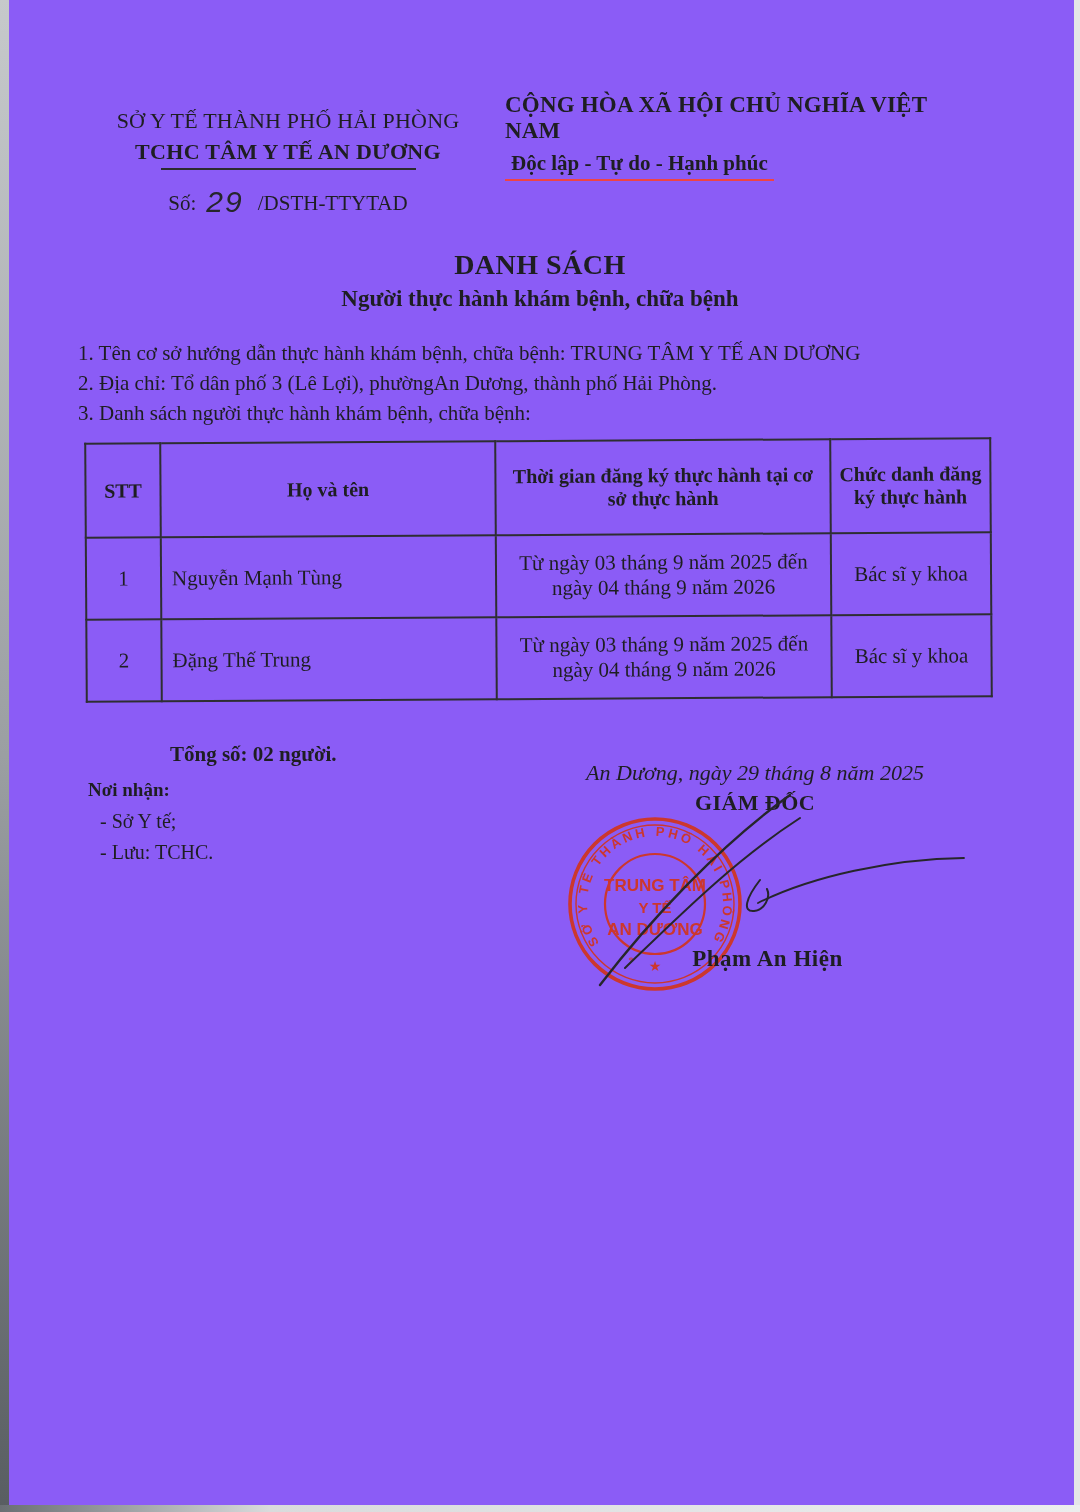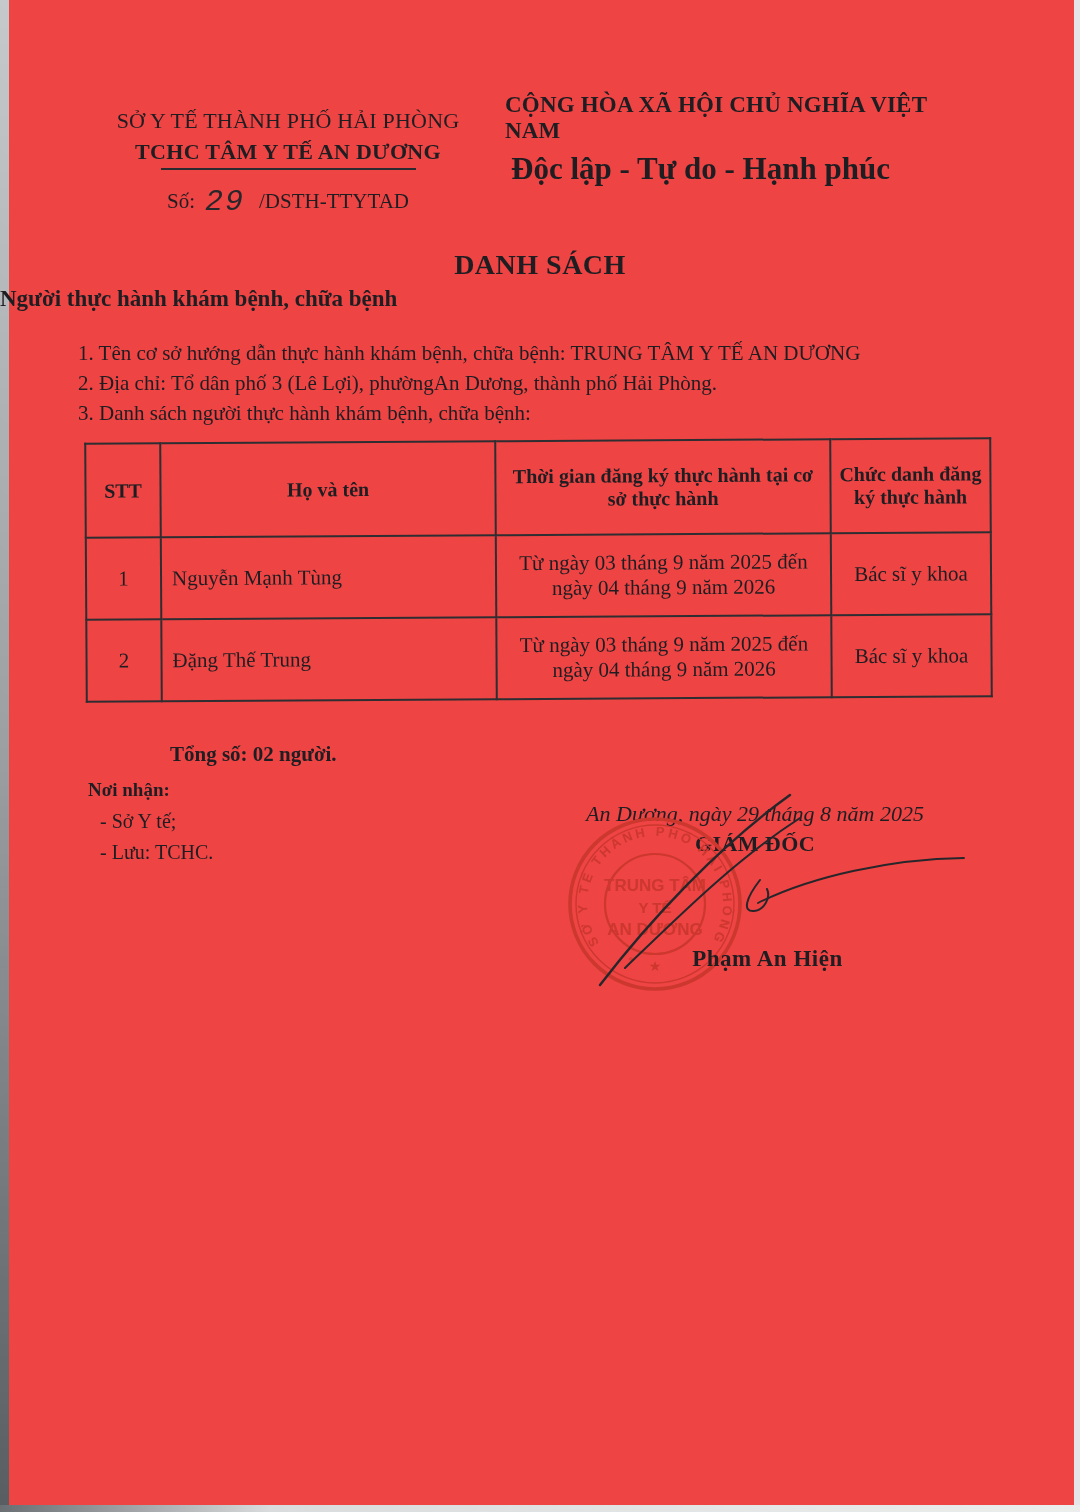--- a/index.html
+++ b/index.html
@@ -4,46 +4,46 @@
 <style>
   html,body{margin:0;padding:0;}
   body{
     width:1080px;height:1512px;
     background:#fdfdfc;
     font-family:"Liberation Serif", serif;
     color:#1e1e22;
     position:relative;
     overflow:hidden;
   }
-  .page{position:absolute;inset:0;background:#ef4444;}
+  .page{position:absolute;inset:0;background:#8b5cf6;}
   
   .edge-left{position:absolute;left:0;top:0;width:9px;height:100%;
     background:linear-gradient(180deg,#c6c9cb 0%,#9b9fa2 50%,#585d61 100%);}
   .edge-right{position:absolute;right:0;top:0;width:6px;height:100%;background:#e4e6e7;}
   .edge-bottom{position:absolute;left:0;bottom:0;width:100%;height:7px;
     background:linear-gradient(90deg,#6a6f73,#d9dbdc 25%,#eceeee);}
 
   
   .hdr-left{position:absolute;left:88px;top:108px;width:400px;text-align:center;}
   .hdr-left .l1{font-size:22px;letter-spacing:.2px;}
   .hdr-left .l2{font-size:22px;font-weight:bold;margin-top:5px;letter-spacing:.3px;}
   .hdr-left .rule{width:255px;margin:3px auto 0;border-bottom:2px solid #2b2b2f;}
   .so-line{margin-top:13px;font-size:21px;text-align:center;}
   .so-line .handwritten{
-    font-family:Liberation Mono, monospace;font-style:italic;font-size:30px;
+    font-family:Liberation Sans, sans-serif;font-style:italic;font-size:30px;
     letter-spacing:2px;margin:0 14px 0 10px;position:relative;top:2px;color:#26262b;}
   .hdr-right{position:absolute;left:505px;top:92px;width:465px;text-align:left;}
   .hdr-right .l1{font-size:23px;font-weight:bold;letter-spacing:.2px;}
-  .hdr-right .l2{font-size:31px;font-weight:bold;margin-top:7px;display:inline-block;
-    border-bottom:8px solid #ef4444;padding:0 6px 3px;}
+  .hdr-right .l2{font-size:21px;font-weight:bold;margin-top:7px;display:inline-block;
+    border-bottom:2px solid #ef4444;padding:0 6px 3px;}
 
   
   .title{position:absolute;left:0;top:249px;width:100%;text-align:center;
     font-size:28px;font-weight:bold;letter-spacing:.5px;}
-  .subtitle{position:absolute;left:0;top:286px;width:100%;
+  .subtitle{position:absolute;left:0;top:286px;width:100%;text-align:center;
     font-size:23px;font-weight:bold;}
 
   
   .items{position:absolute;left:78px;top:338px;width:930px;font-size:21px;line-height:30px;}
 
   
   .tbl-wrap{position:absolute;left:85px;top:440px;width:905px;transform:rotate(-0.35deg);}
   table{border-collapse:collapse;width:905px;table-layout:fixed;}
   th,td{border:2px solid #2e2e32;vertical-align:middle;padding:4px 6px;}
   th{font-size:20px;font-weight:bold;height:84px;}
@@ -53,21 +53,21 @@
   .cell-c{text-align:center;}
   .cell-name{text-align:left;padding-left:10px;}
 
   
   .total{position:absolute;left:170px;top:742px;font-size:21px;font-weight:bold;}
   .recip-label{position:absolute;left:88px;top:779px;font-size:19px;font-weight:bold;}
   .recip-items{position:absolute;left:100px;top:806px;font-size:20px;line-height:31px;}
 
   
   .sign-right{position:absolute;left:540px;top:760px;width:430px;text-align:center;}
-  .place-date{font-size:22px;font-style:italic;margin-top:41px;}
+  .place-date{font-size:22px;font-style:italic;}
   .signer-title{font-size:22px;font-weight:bold;margin-top:4px;letter-spacing:.4px;}
   .stamp{position:absolute;left:565px;top:814px;width:180px;height:180px;}
   .sig-svg{position:absolute;left:540px;top:780px;width:440px;height:230px;pointer-events:none;}
   .signer-name{position:absolute;left:650px;top:946px;width:235px;text-align:center;
     font-size:23px;font-weight:bold;letter-spacing:.5px;}
 </style>
 </head>
 <body>
 
 <div class="page">

